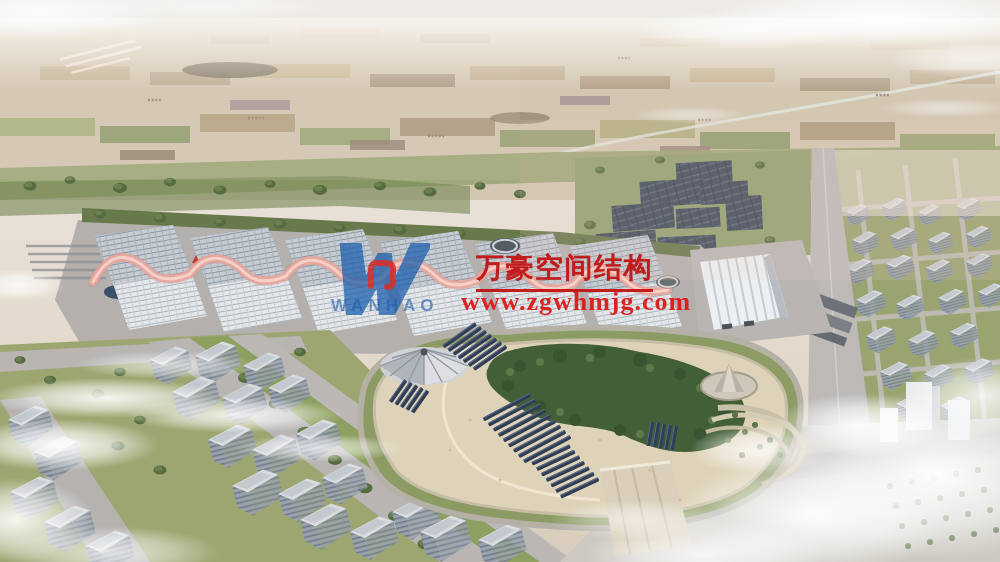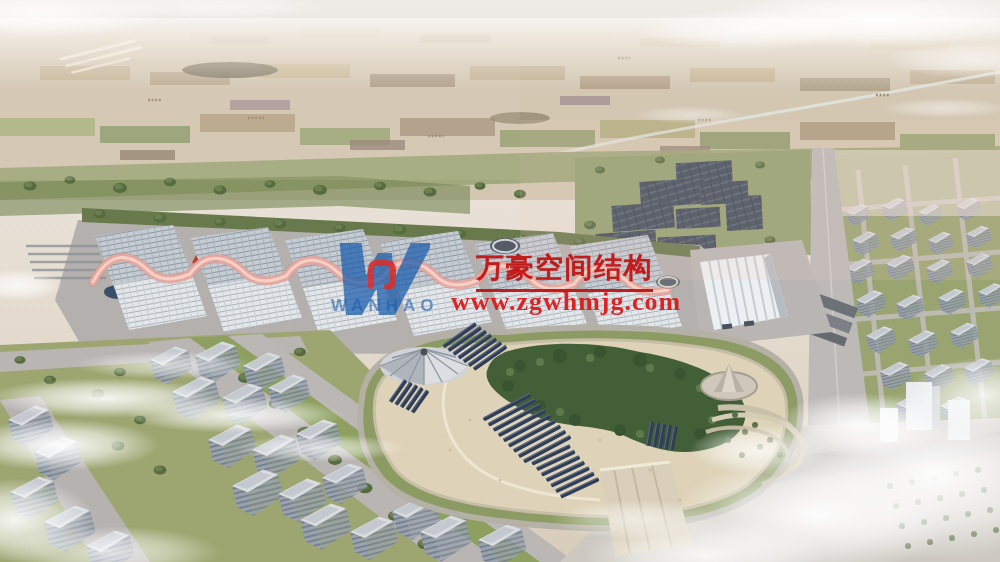--- a/index.html
+++ b/index.html
@@ -5,21 +5,21 @@
   html,body{margin:0;padding:0;background:#222;}
   .stage{position:relative;width:1000px;height:562px;overflow:hidden;
          font-family:"Liberation Sans",sans-serif;background:#e9e4de;}
   .stage svg.scene{position:absolute;left:0;top:0;display:block;}
   
   .wm{position:absolute;white-space:nowrap;pointer-events:none;}
   .wm-logo{left:330px;top:240px;width:100px;height:78px;opacity:.85;}
   .wm-cn{left:476px;top:249px;font-family:"Liberation Serif",serif;font-weight:bold;
          font-size:28px;letter-spacing:1.5px;border-bottom:3px solid currentColor;
          padding-bottom:2px;opacity:.95;text-shadow:0 0 1px rgba(150,0,0,.4);}
-  .wm-url{left:451px;top:287px;font-family:"Liberation Serif",serif;font-weight:bold;
+  .wm-url{left:461px;top:287px;font-family:"Liberation Serif",serif;font-weight:bold;
           font-size:26px;letter-spacing:1px;opacity:.95;}
   .wm-en{left:331px;top:296px;font-weight:bold;font-size:17px;letter-spacing:5px;
          opacity:.6;}
 </style>
 </head>
 <body>
 
 <div class="stage">
 <svg class="scene" width="1000" height="562" viewBox="0 0 1000 562">
   <defs>

